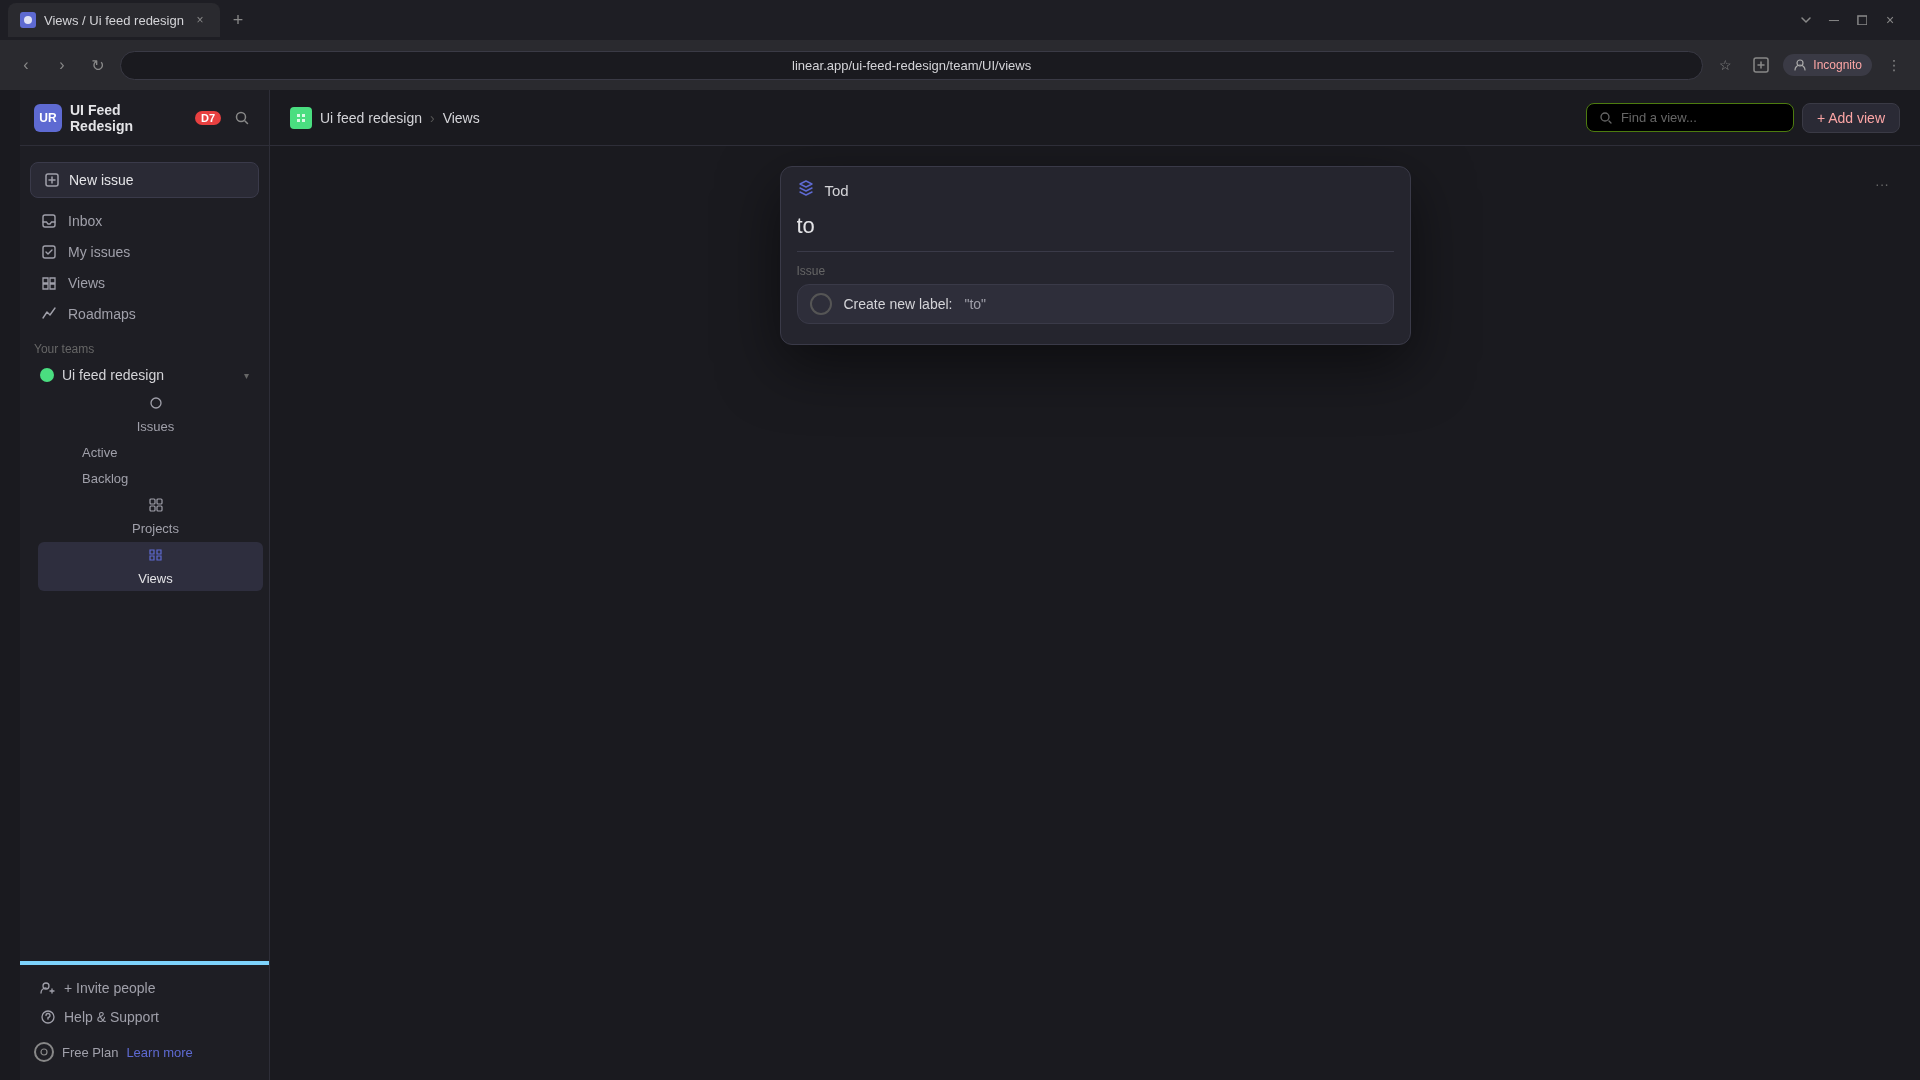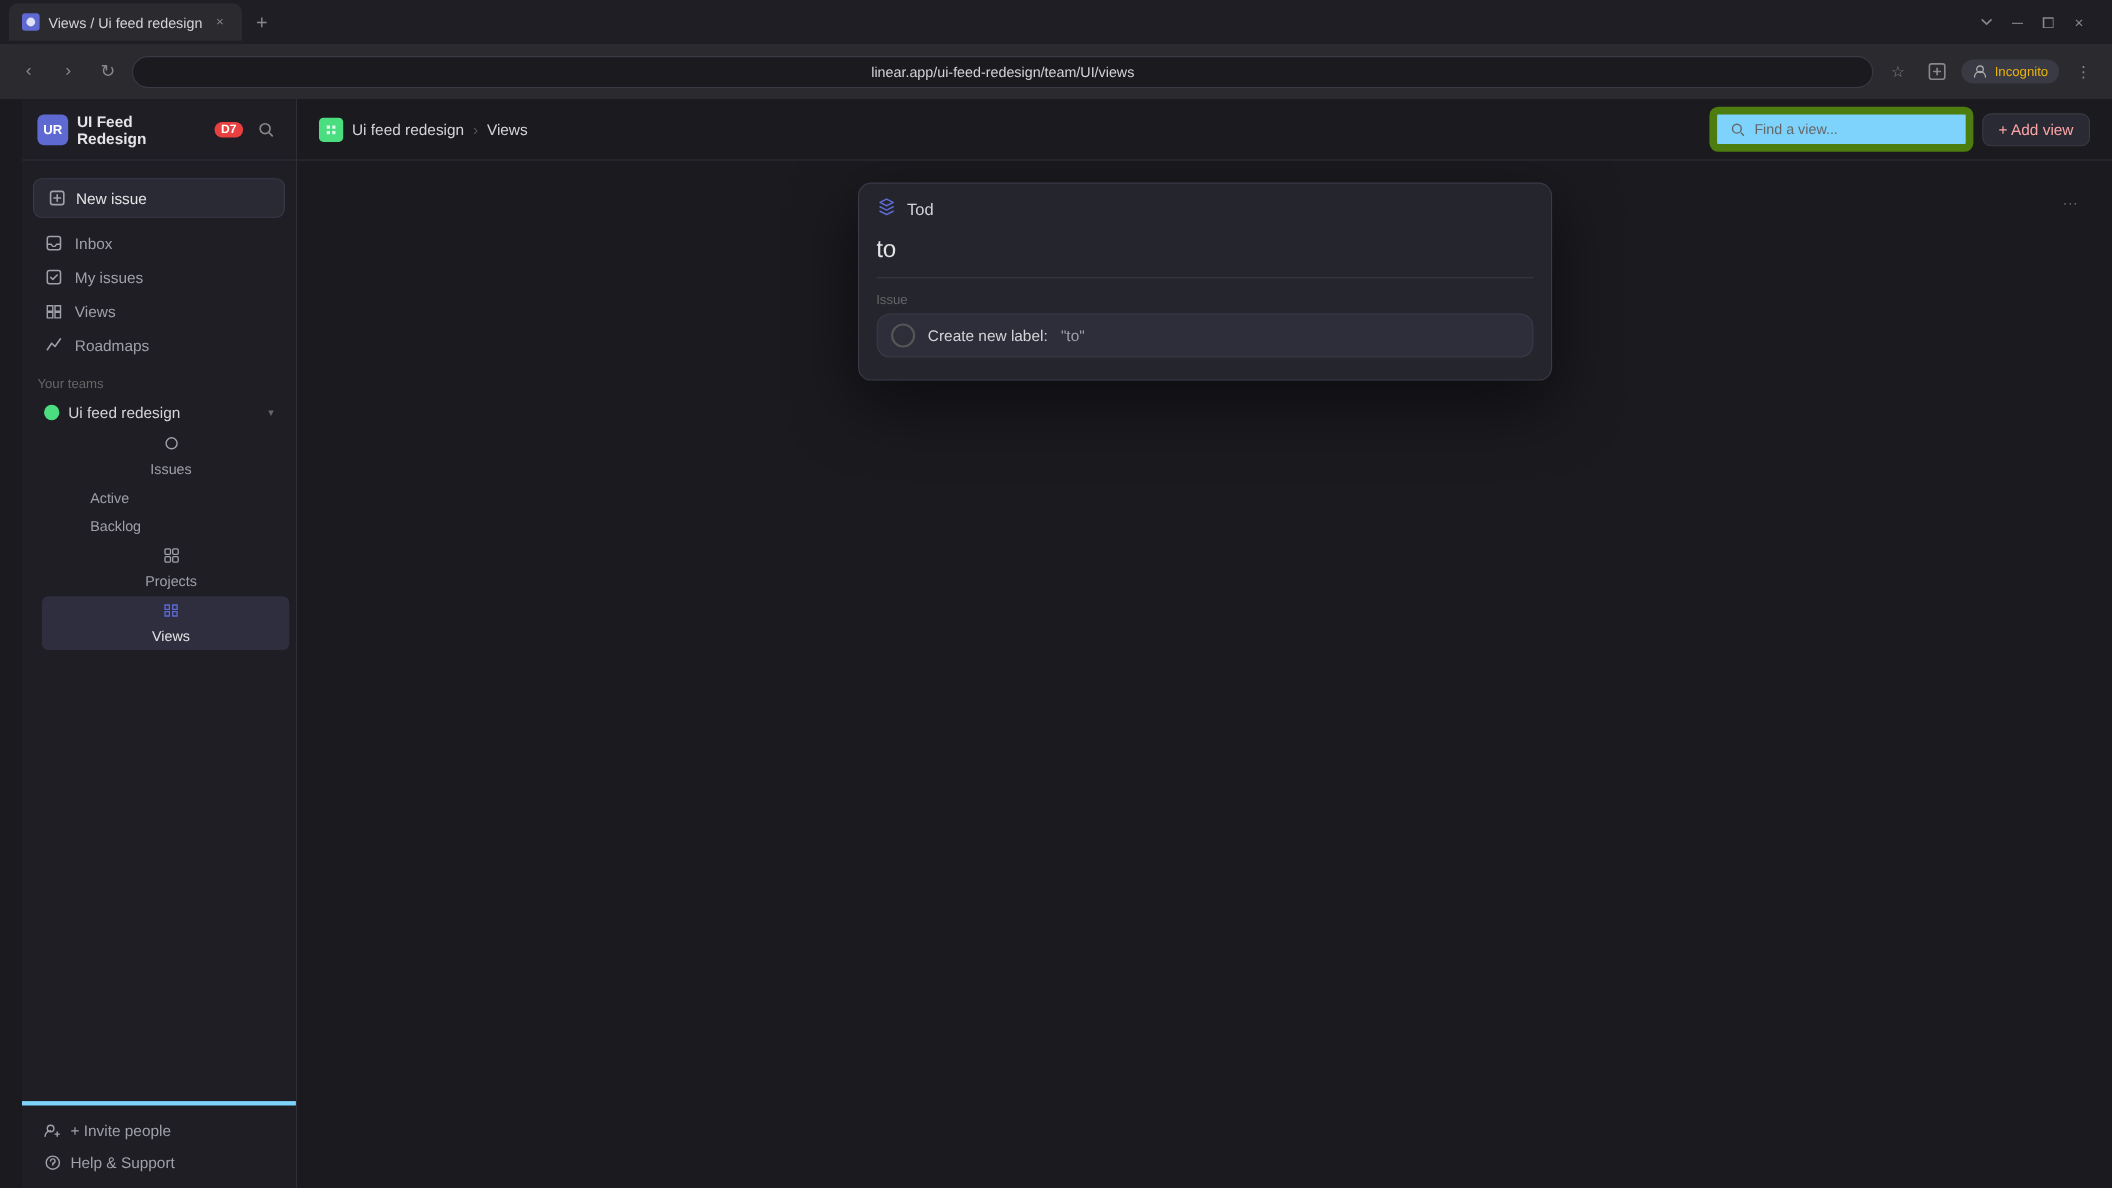--- a/index.html
+++ b/index.html
@@ -138,21 +138,21 @@
       cursor: pointer;
     }
     .incognito-badge {
       display: flex;
       align-items: center;
       gap: 6px;
       background: #3a3a45;
       border-radius: 16px;
       padding: 4px 10px;
       font-size: 12px;
-      color: #eab308;
+      color: #fca5a5;
     }
 
     
     .app-container {
       display: flex;
       height: 990px;
     }
 
     
     .sidebar {
@@ -430,26 +430,26 @@
     }
 
     .header-actions {
       display: flex;
       align-items: center;
       gap: 8px;
     }
     .find-view-input {
       display: flex;
       align-items: center;
-      background: #7dd3fc;
-      border: 7px solid #4d7c0f;
+      background: #000000;
+      border: 1px solid #4d7c0f;
       border-radius: 8px;
       padding: 6px 12px;
       gap: 8px;
-      width: 240px;
+      width: 208px;
     }
     .find-view-placeholder {
       color: #666;
       font-size: 13px;
     }
     .add-view-btn {
       display: flex;
       align-items: center;
       gap: 6px;
       background: #2a2a35;
@@ -749,20 +749,29 @@
         <span>+ Invite people</span>
       </div>
       <div class="help-item">
         <svg width="16" height="16" viewBox="0 0 16 16" fill="none">
             <circle cx="8" cy="8" r="6" stroke="#a0a0aa" stroke-width="1.3"></circle>
             <path d="M8 9.5V10" stroke="#a0a0aa" stroke-width="1.5" stroke-linecap="round"></path>
             <path d="M6 6.5a2 2 0 1 1 2 2" stroke="#a0a0aa" stroke-width="1.3" stroke-linecap="round"></path>
           </svg>
         <span>Help &amp; Support</span>
       </div>
+      <div class="free-plan-bar">
+        <div class="plan-circle">
+          <svg width="10" height="10" viewBox="0 0 10 10" fill="none">
+              <circle cx="5" cy="5" r="3" stroke="#888" stroke-width="1.2"></circle>
+            </svg>
+        </div>
+        <span class="plan-label">Free Plan</span>
+        <a class="learn-more-link" href="#">Learn more</a>
+      </div>
     </div>
   </div>
 
   <div class="main-content">
 
     <div class="main-header">
       <div class="breadcrumb">
         <div class="breadcrumb-icon">
           <svg width="12" height="12" viewBox="0 0 12 12" fill="none">
               <path d="M2 2h3v3H2zM7 2h3v3H7zM2 7h3v3H2zM7 7h3v3H7z" fill="white" opacity="0.8"></path>

